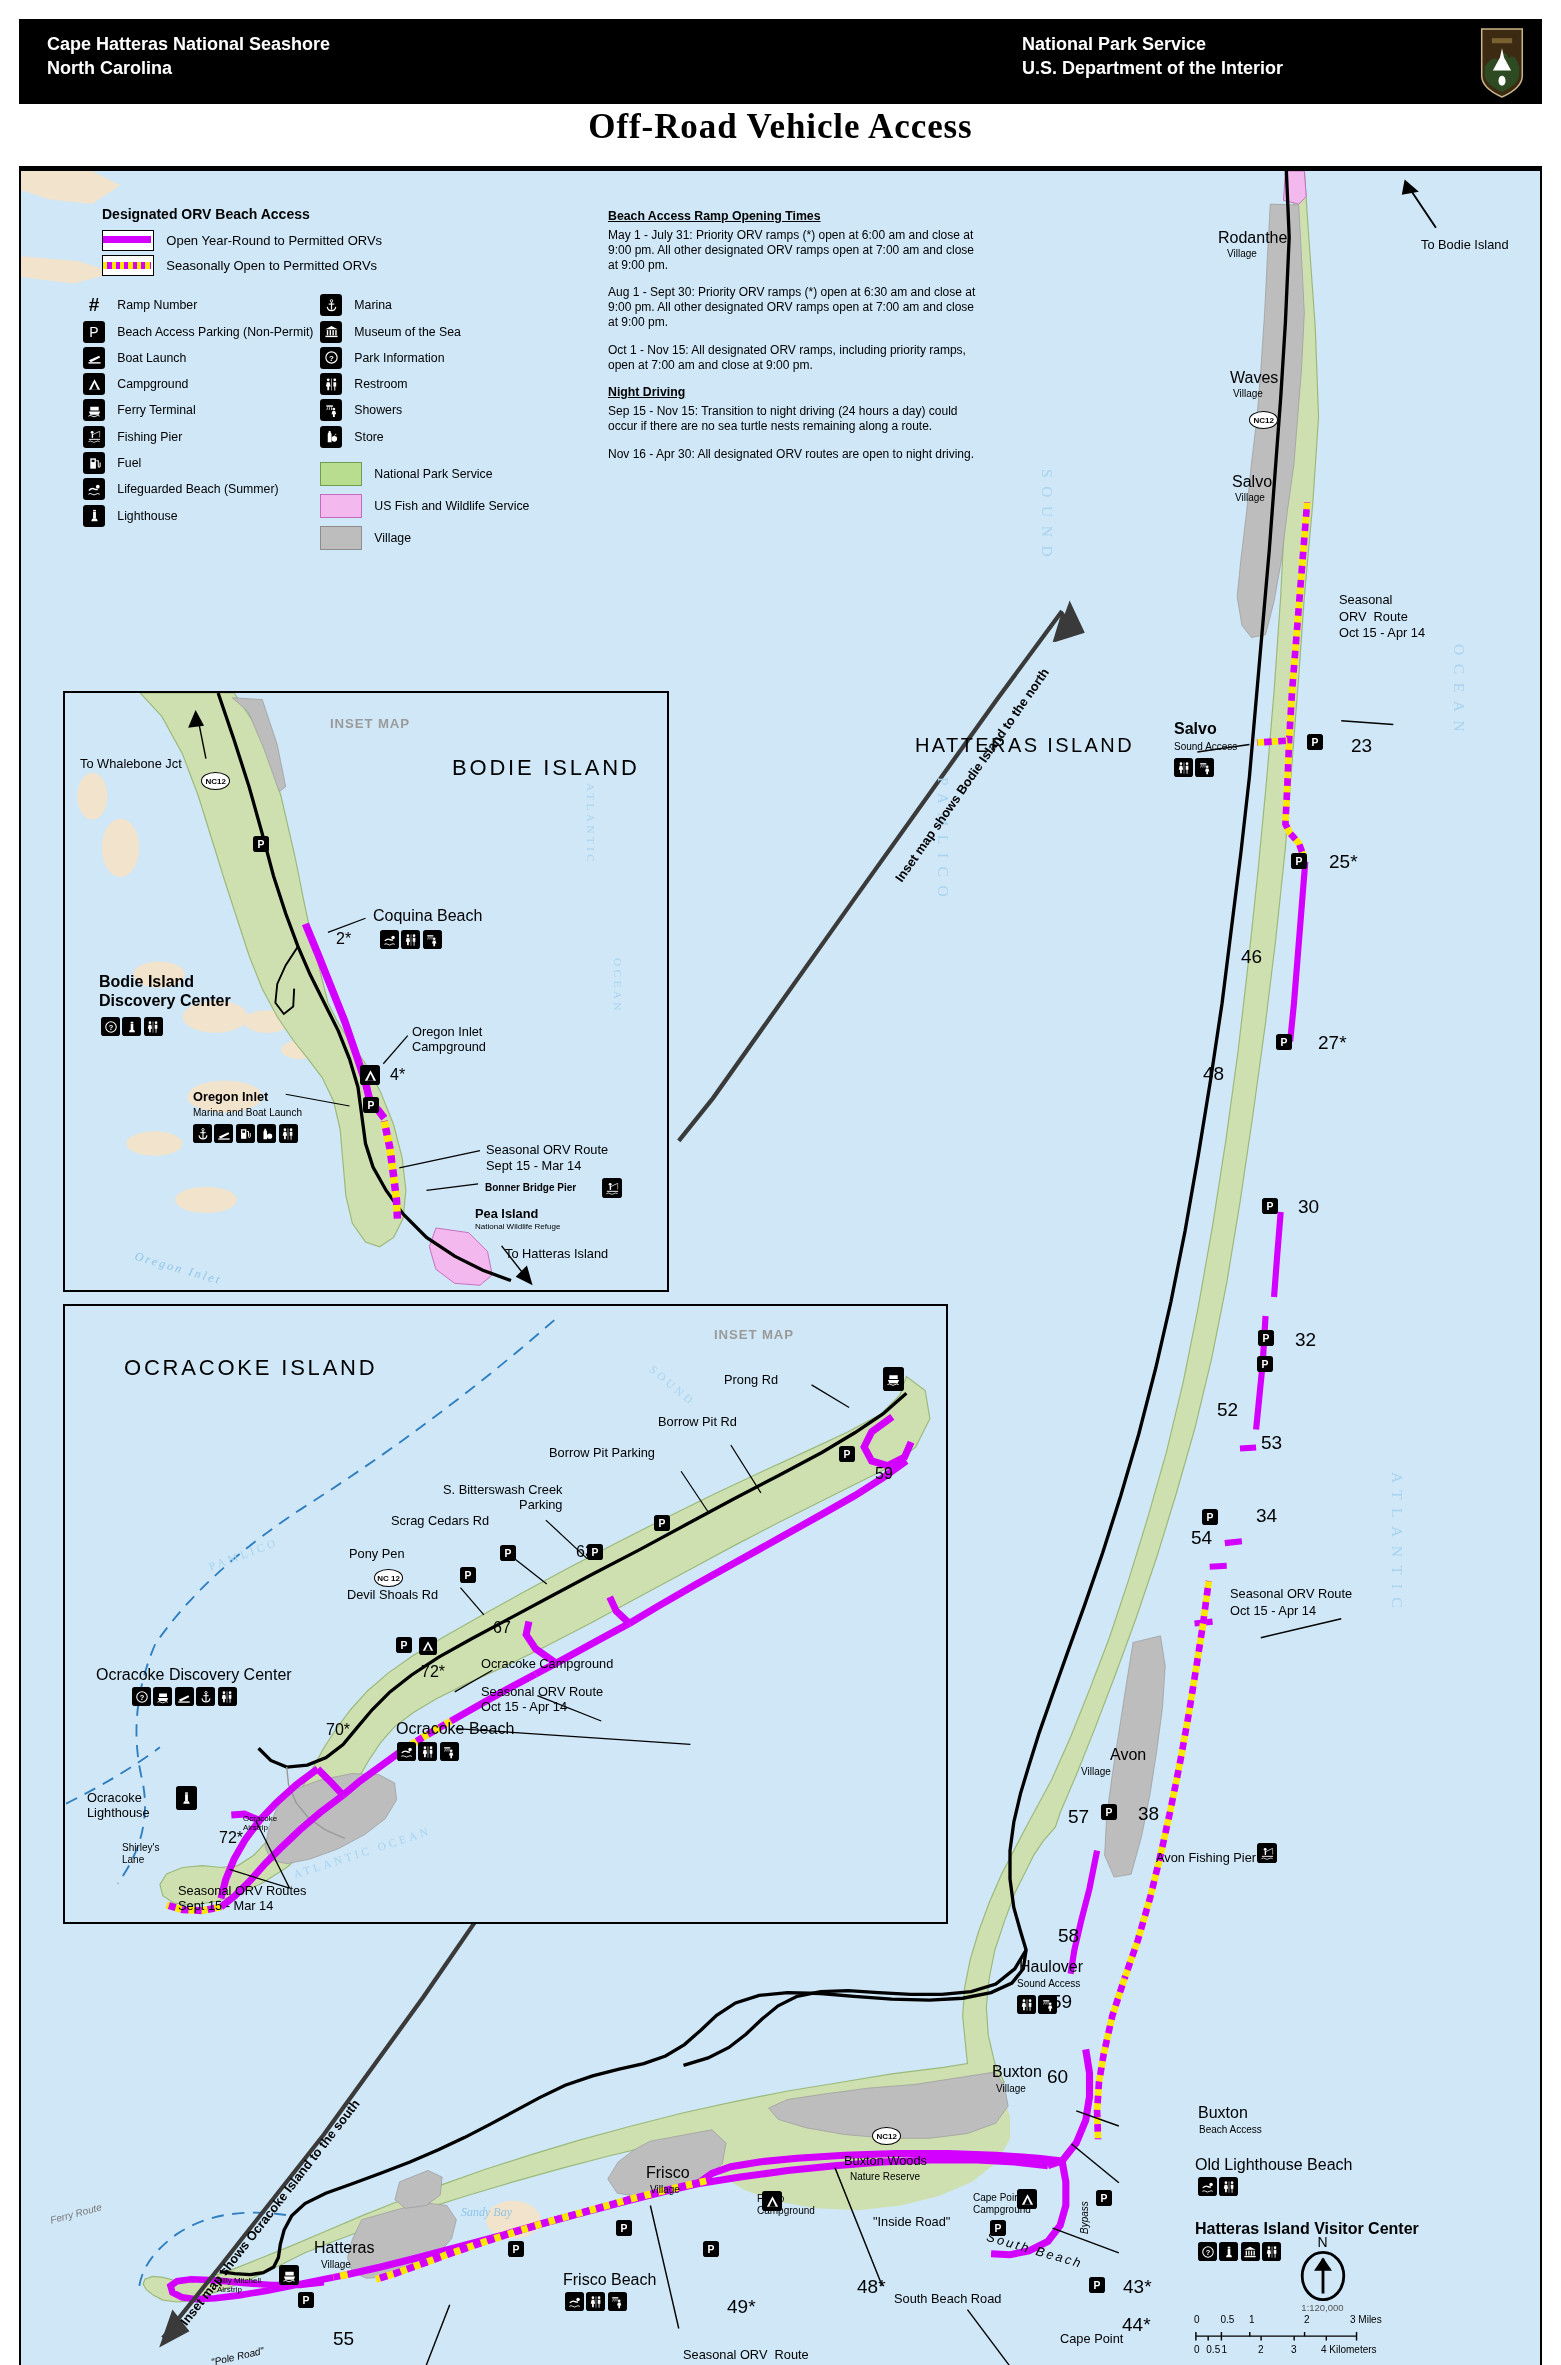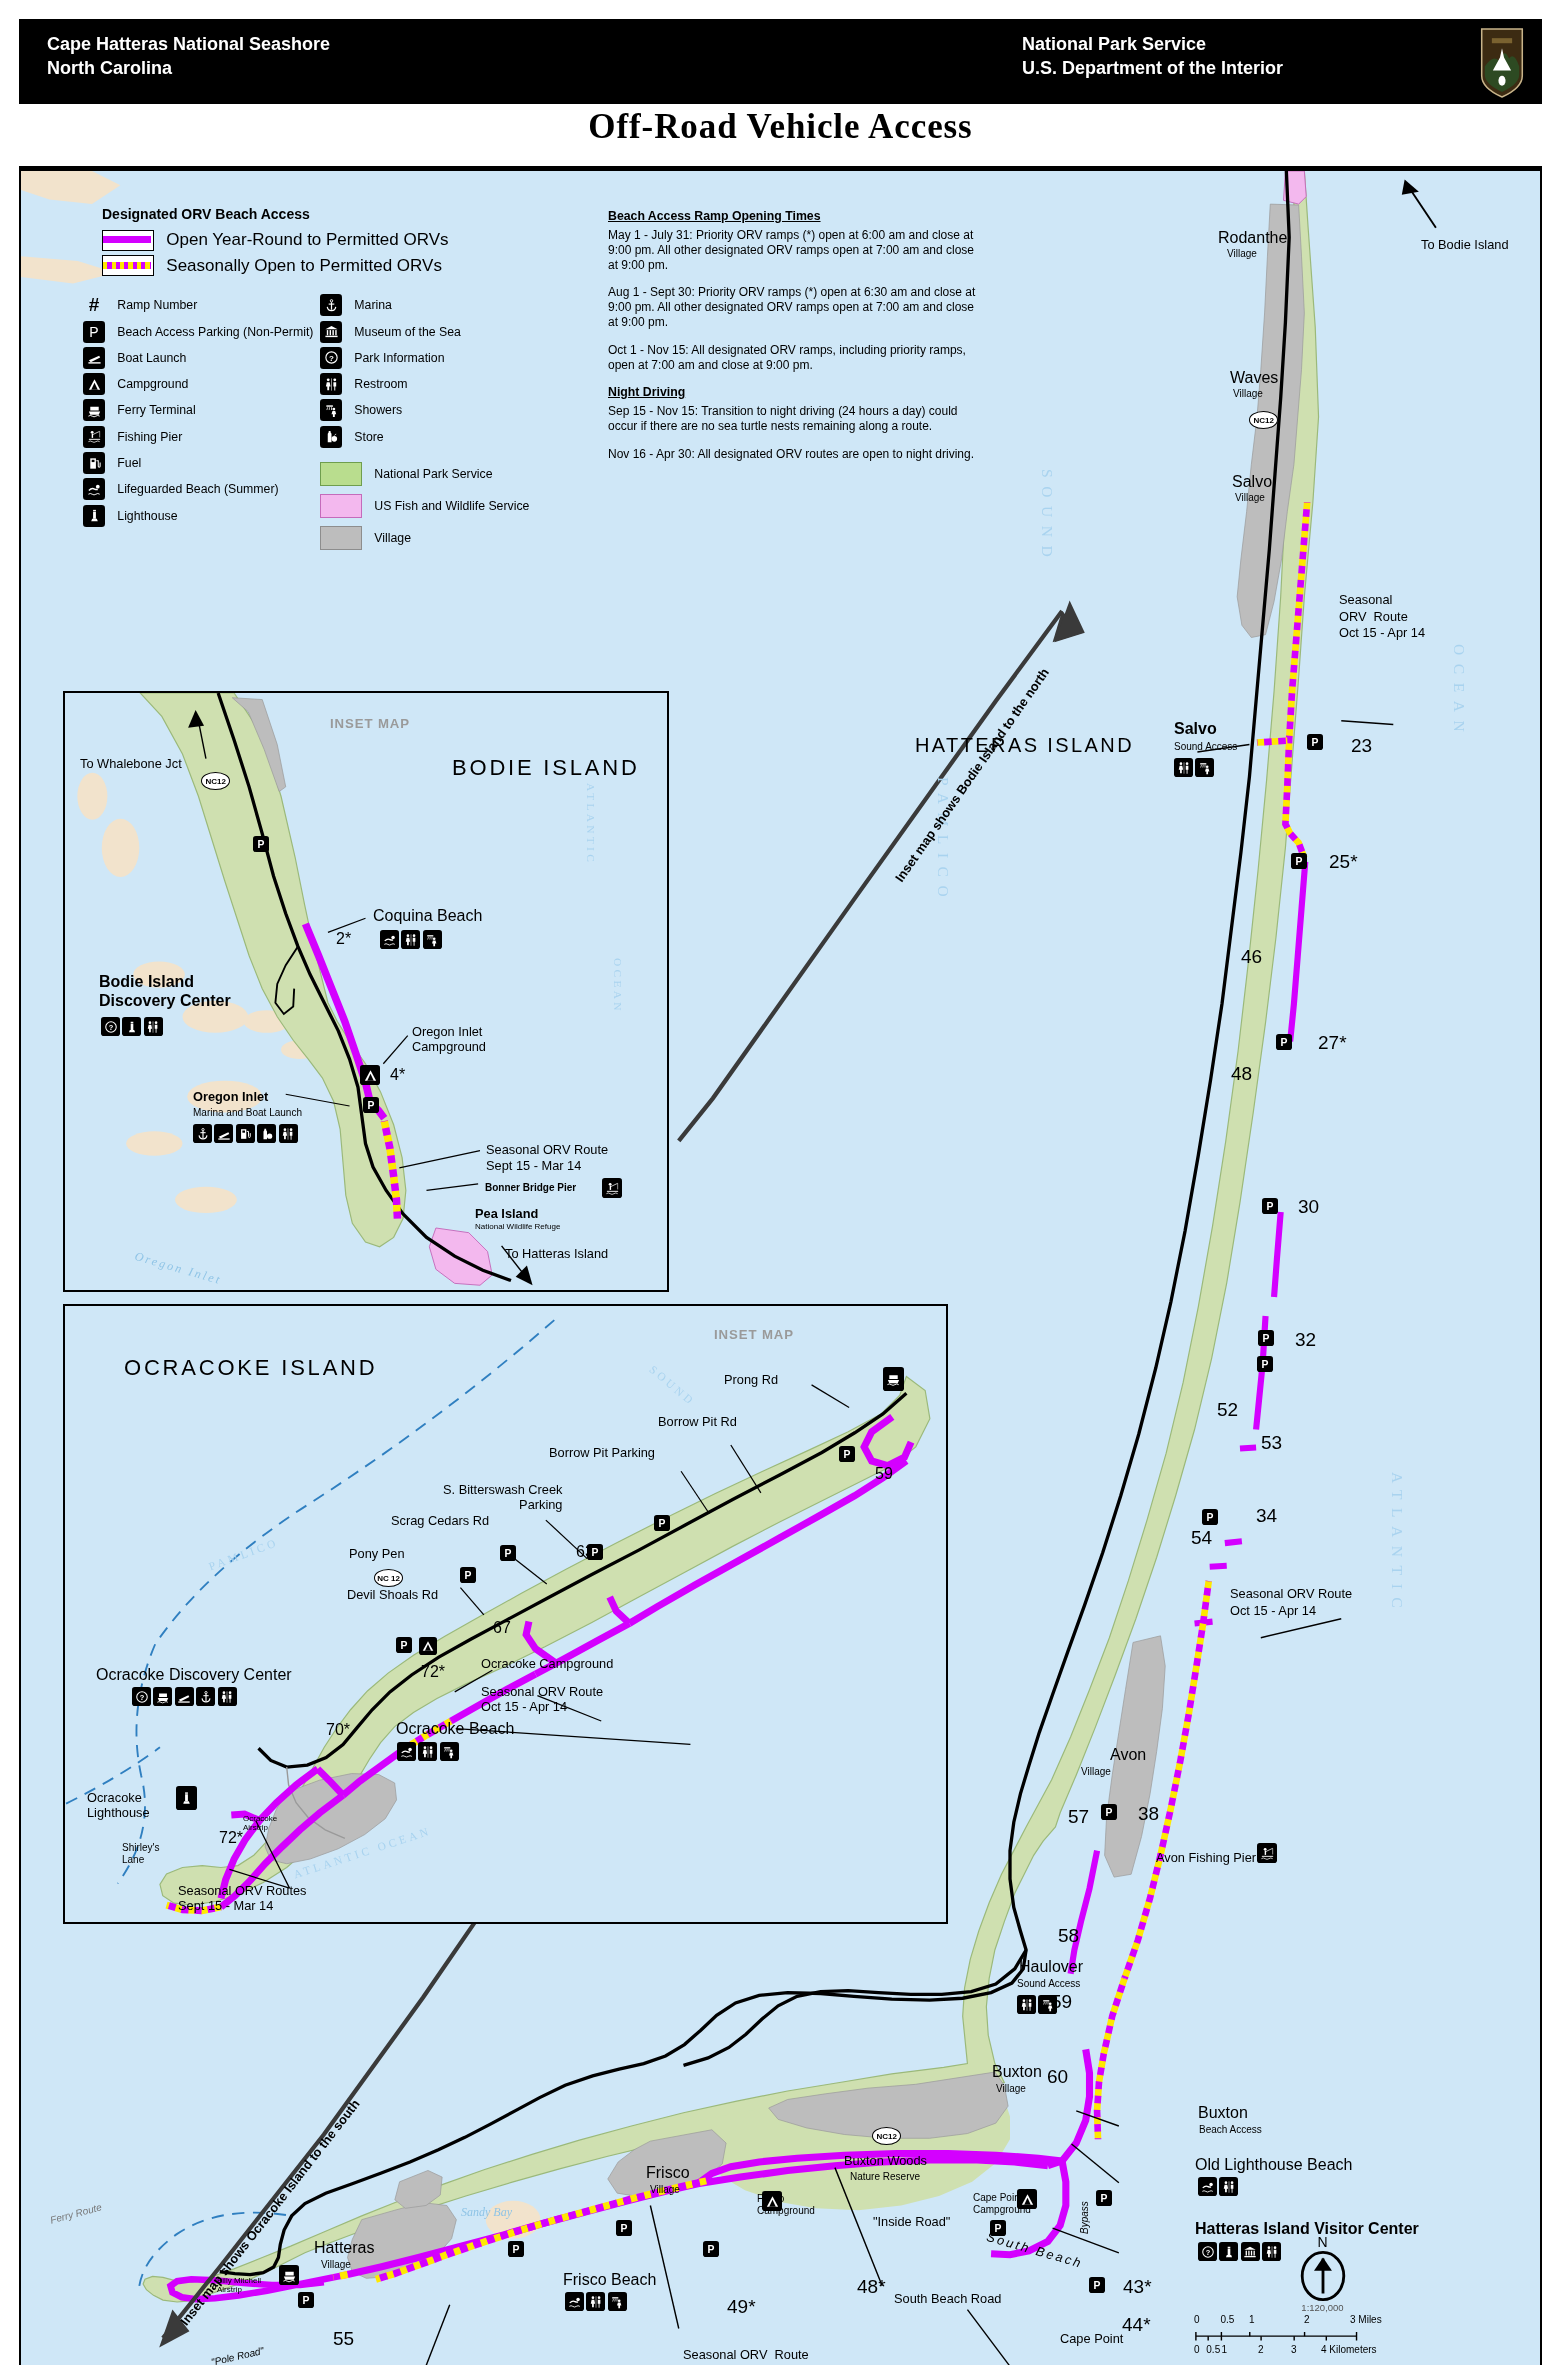--- a/index.html
+++ b/index.html
@@ -23,21 +23,21 @@
   #canvas svg.maplayer{position:absolute;left:0;top:0;width:1519px;height:2219px;}
 
   
   #legend{position:absolute;left:62px;top:35px;width:502px;}
   .legend-title{font-size:14px;font-weight:bold;margin-bottom:7.6px;margin-left:19px;}
   .swatch-row{display:flex;align-items:center;margin-bottom:4.7px;margin-left:19px;}
   .sw-box{width:50px;height:19px;border:0.9px solid #000;background:#fff;position:relative;margin-right:12.3px;}
   .sw-solid{position:absolute;left:0;top:5.7px;width:48px;height:7px;background:#d400ff;}
   .sw-dash{position:absolute;left:0;top:5.7px;width:48px;height:7px;
            background:repeating-linear-gradient(90deg,#ffe800 0 4.3px,#d400ff 4.3px 8.5px);}
-  .swatch-row span{font-size:17px;}
+  .swatch-row span{font-size:13px;}
 
   .sym-cols{display:flex;margin-top:18px;}
   .sym-col{width:237px;}
   .sym-row{display:flex;align-items:center;margin-bottom:4.3px;min-height:22px;}
   .sym-ic{width:22px;min-width:22px;height:22px;background:#000;border-radius:3.3px;color:#fff;
           display:flex;align-items:center;justify-content:center;font-size:14px;margin-right:12.3px;}
   .sym-ic.plain{background:transparent;color:#000;font-size:19px;font-weight:bold;}
   .sym-lbl{font-size:12.3px;line-height:1.14;}
   .area-row{display:flex;align-items:center;margin-bottom:7.6px;}
   .area-sw{width:40px;min-width:40px;height:22px;margin-right:12.3px;border:0.9px solid #6f9e4e;}
@@ -669,21 +669,21 @@
   <div class="ramp-num" style="left:1330px;top:564px;">23</div>
   <div class="chip" style="left:1286px;top:563px;">P</div>
 
   <div class="ramp-num" style="left:1308px;top:680px;">25*</div>
   <div class="chip" style="left:1270px;top:682px;">P</div>
 
   <div class="ramp-num" style="left:1220px;top:775px;">46</div>
   <div class="ramp-num" style="left:1297px;top:861px;">27*</div>
   <div class="chip" style="left:1255px;top:863px;">P</div>
 
-  <div class="ramp-num" style="left:1210px;top:892px;">48</div>
+  <div class="ramp-num" style="left:1182px;top:892px;">48</div>
 
   <div class="ramp-num" style="left:1277px;top:1025px;">30</div>
   <div class="chip" style="left:1241px;top:1027px;">P</div>
 
   <div class="ramp-num" style="left:1274px;top:1158px;">32</div>
   <div class="chip" style="left:1237px;top:1159px;">P</div>
   <div class="chip" style="left:1236px;top:1185px;">P</div>
 
   <div class="ramp-num" style="left:1196px;top:1228px;">52</div>
   <div class="ramp-num" style="left:1240px;top:1261px;">53</div>

